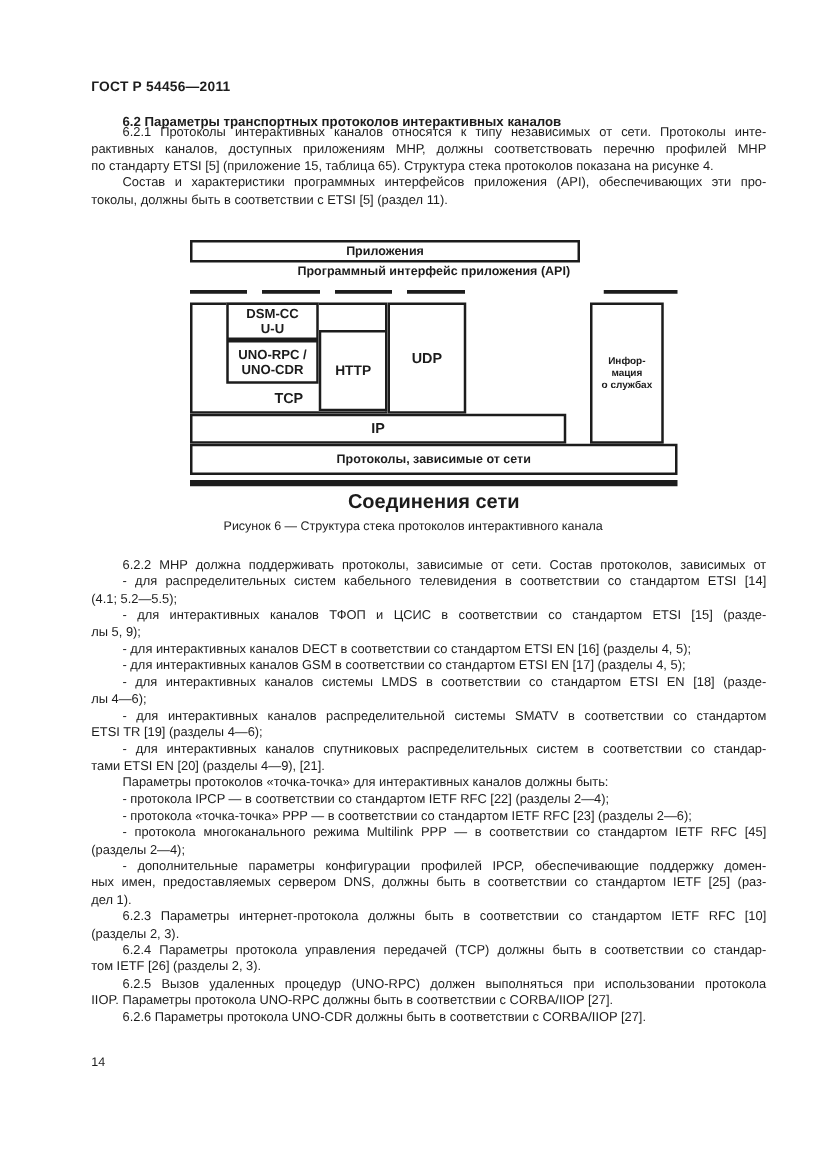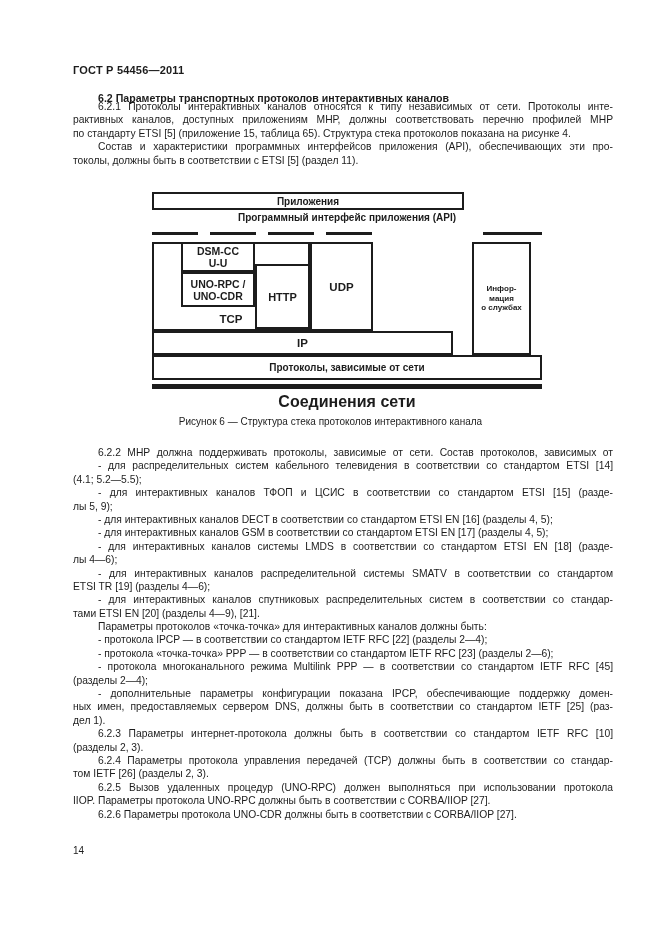--- a/index.html
+++ b/index.html
@@ -120,21 +120,21 @@
     <div class="line">лы 4—6);</div>
     <div class="line ind j">- для интерактивных каналов распределительной системы SMATV в соответствии со стандартом</div>
     <div class="line">ETSI TR [19] (разделы 4—6);</div>
     <div class="line ind j">- для интерактивных каналов спутниковых распределительных систем в соответствии со стандар-</div>
     <div class="line">тами ETSI EN [20] (разделы 4—9), [21].</div>
     <div class="line ind">Параметры протоколов «точка-точка» для интерактивных каналов должны быть:</div>
     <div class="line ind">- протокола IPCP — в соответствии со стандартом IETF RFC [22] (разделы 2—4);</div>
     <div class="line ind">- протокола «точка-точка» PPP — в соответствии со стандартом IETF RFC [23] (разделы 2—6);</div>
     <div class="line ind j">- протокола многоканального режима Multilink PPP — в соответствии со стандартом IETF RFC [45]</div>
     <div class="line">(разделы 2—4);</div>
-    <div class="line ind j">- дополнительные параметры конфигурации показана IPCP, обеспечивающие поддержку домен-</div>
+    <div class="line ind j">- дополнительные параметры конфигурации профилей IPCP, обеспечивающие поддержку домен-</div>
     <div class="line j">ных имен, предоставляемых сервером DNS, должны быть в соответствии со стандартом IETF [25] (раз-</div>
     <div class="line">дел 1).</div>
     <div class="line ind j">6.2.3 Параметры интернет-протокола должны быть в соответствии со стандартом IETF RFC [10]</div>
     <div class="line">(разделы 2, 3).</div>
     <div class="line ind j">6.2.4 Параметры протокола управления передачей (TCP) должны быть в соответствии со стандар-</div>
     <div class="line">том IETF [26] (разделы 2, 3).</div>
     <div class="line ind j">6.2.5 Вызов удаленных процедур (UNO-RPC) должен выполняться при использовании протокола</div>
     <div class="line">IIOP. Параметры протокола UNO-RPC должны быть в соответствии с CORBA/IIOP [27].</div>
     <div class="line ind">6.2.6 Параметры протокола UNO-CDR должны быть в соответствии с CORBA/IIOP [27].</div>
   </div>

